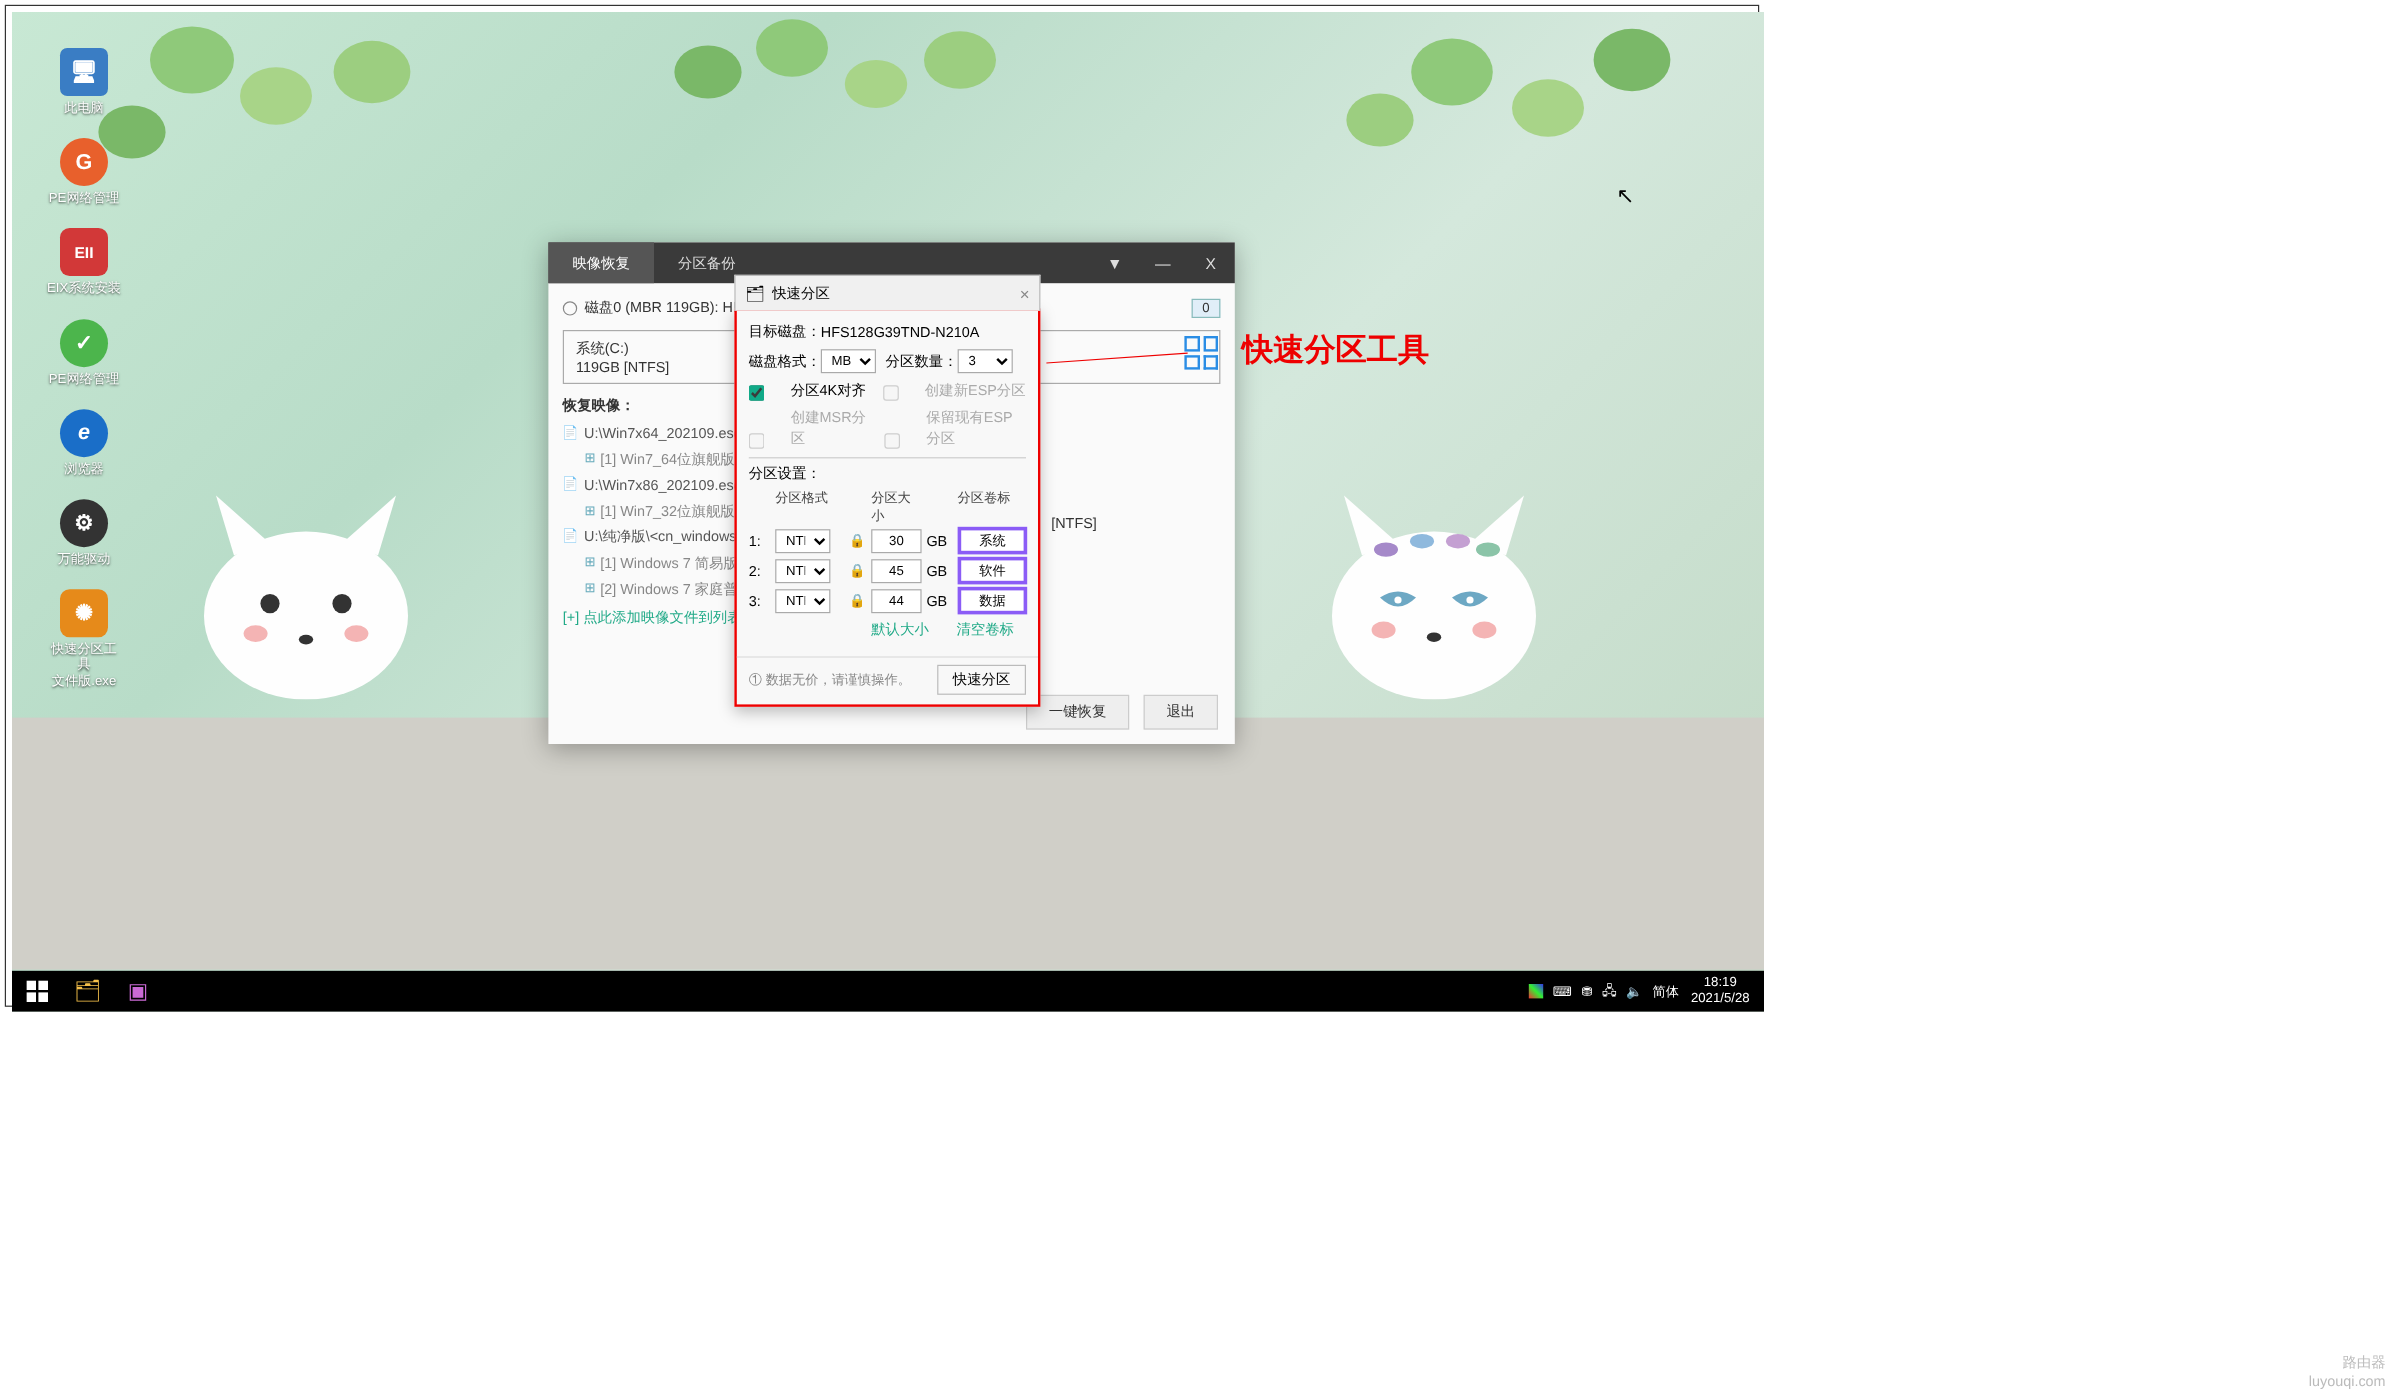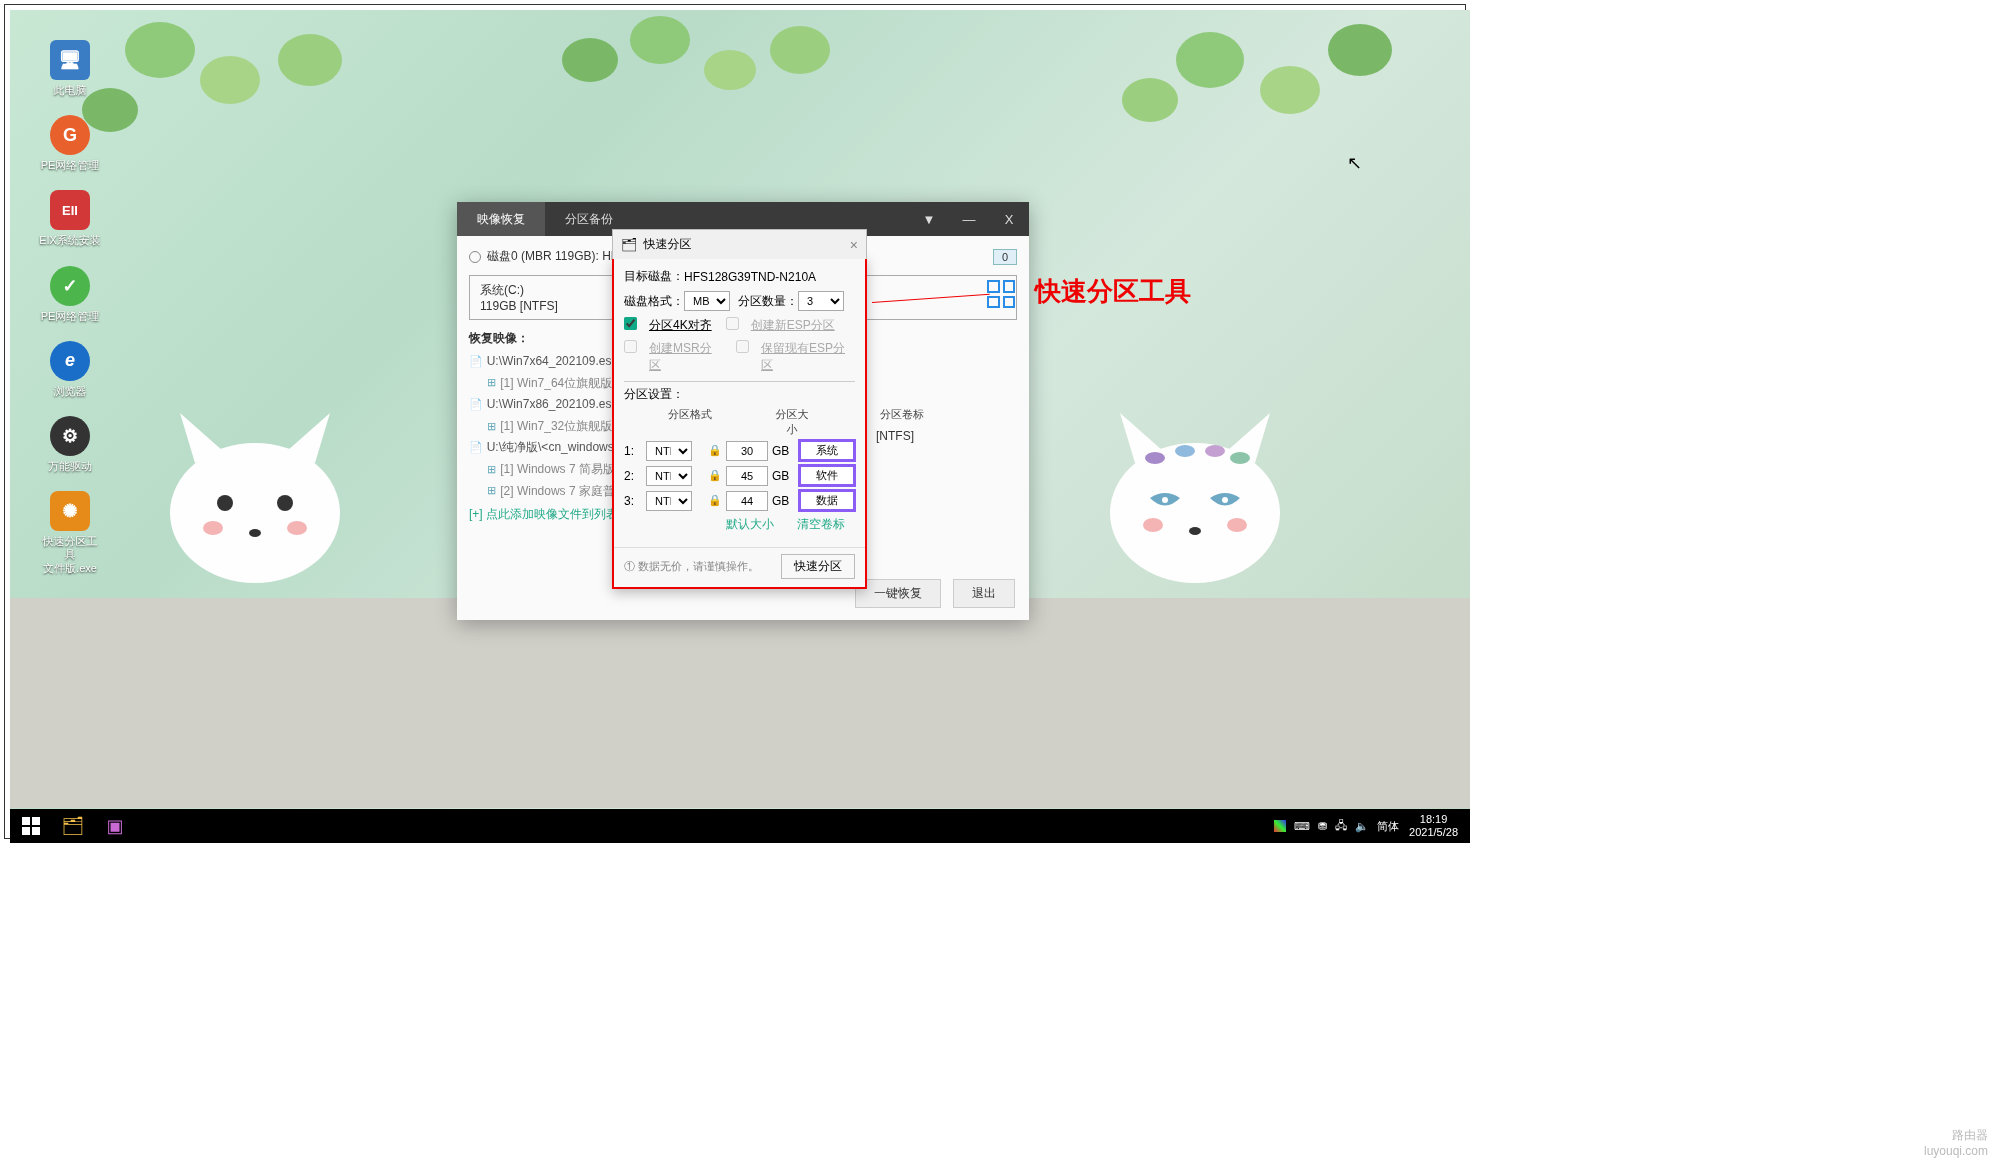--- a/index.html
+++ b/index.html
@@ -54,23 +54,23 @@
 .dialog-inner-top { position: absolute; top: -30px; left: -2px; right: -2px; height: 30px; background: #f0f0f0; border: 1px solid #bbb; border-bottom: none; display: flex; align-items: center; padding: 0 8px; }
 .dialog-inner-top .icon { font-size: 13px; margin-right: 6px; }
 .dialog-inner-top .close { margin-left: auto; color: #888; cursor: pointer; font-size: 14px; }
 .dlg-body { padding: 6px 10px; }
 .dlg-row { display: flex; align-items: center; gap: 0; padding: 3px 0; }
 .dlg-row label { font-size: 12px; }
 select, input[type=text] { border: 1px solid #aaa; font-size: 11px; padding: 1px 4px; height: 20px; background: #fff; }
 select { width: 46px; }
 input[type=checkbox] { width: 13px; height: 13px; }
 .chk-green { accent-color: #1a8; }
-.check-label { font-size: 12px; display: flex; align-items: flex-start; gap: 12px; text-decoration: underline; }
+.check-label { font-size: 12px; display: flex; align-items: flex-end; gap: 22px; }
 .sec-title { border-top: 1px solid #ccc; margin-top: 4px; padding-top: 4px; font-size: 12px; }
-.part-hdr { display: grid; grid-template-columns: 18px 58px 14px 42px 22px 58px; gap: 19px; font-size: 11px; text-align: center; margin: 4px 0 2px; color: #444; }
+.part-hdr { display: grid; grid-template-columns: 18px 58px 14px 42px 22px 58px; gap: 4px; font-size: 11px; margin: 4px 0 2px; color: #444; }
 .part-row { display: grid; grid-template-columns: 18px 58px 14px 42px 22px 58px; gap: 4px; align-items: center; margin: 2px 0; }
 .part-row .lock { font-size: 11px; color: #888; text-align: center; }
 .part-row input { width: 100%; text-align: center; }
 .part-row .vol { border: 3px solid #8b5cf6; text-align: center; font-size: 11px; padding: 1px; background: #fff; }
 .dlg-foot { display: flex; gap: 14px; padding: 0 10px; margin-top: 4px; font-size: 12px; }
 .dlg-foot .link { color: #2a8; cursor: pointer; }
 .dlg-bottom { display: flex; align-items: center; gap: 8px; padding: 6px 10px 0; border-top: 1px solid #ddd; margin-top: 8px; }
 .dlg-bottom .warn { color: #888; font-size: 11px; }
 .dlg-bottom .qbtn { margin-left: auto; border: 1px solid #bbb; padding: 3px 12px; font-size: 12px; cursor: pointer; }
 

